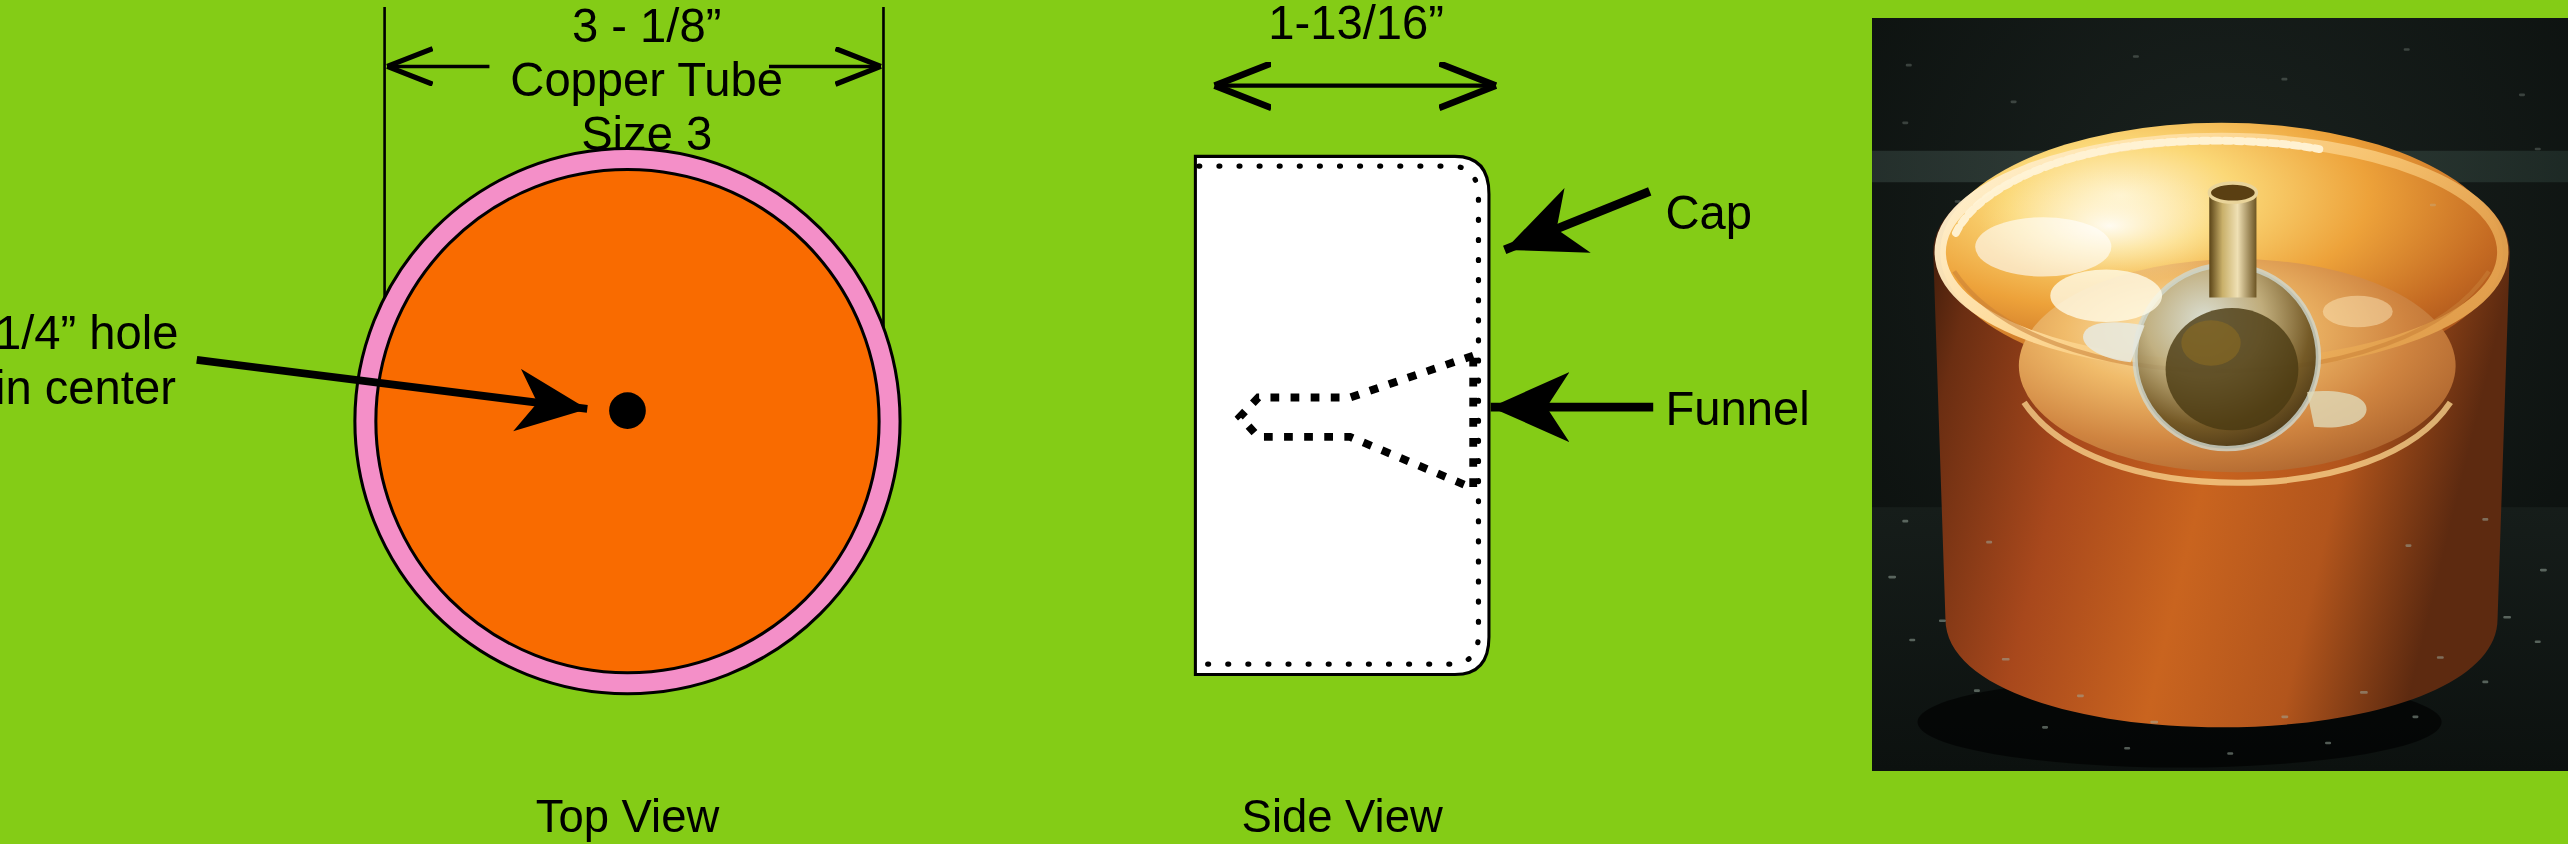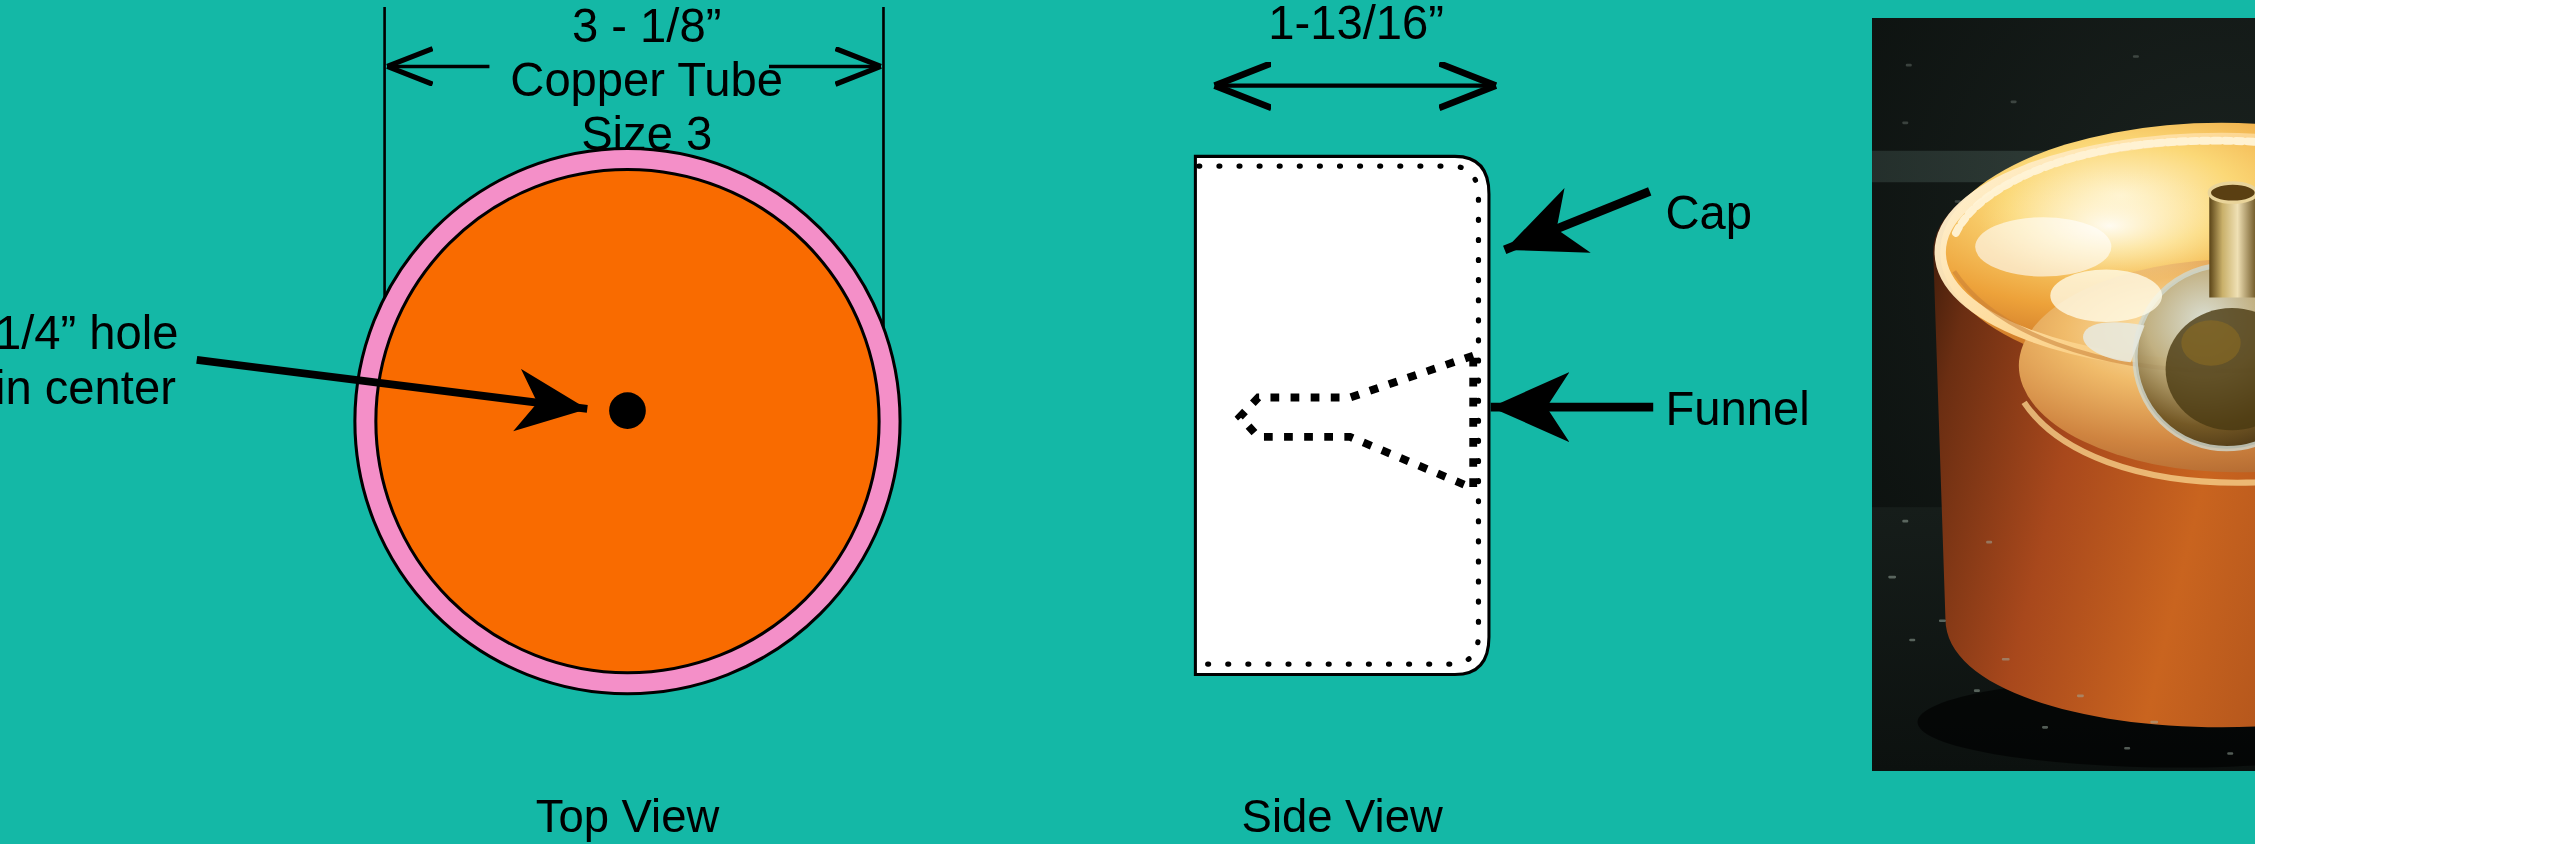--- a/index.html
+++ b/index.html
@@ -6,23 +6,23 @@
     margin: 0;
     padding: 0;
     background: #ffffff;
   }
   body {
     font-family: "Liberation Sans", sans-serif;
     color: #000000;
   }
   #page {
     position: relative;
-    width: 2255px;
+    width: 2568px;
     height: 844px;
-    background: #14b8a6;
+    background: #84cc16;
     overflow: hidden;
   }
   .svg-layer {
     position: absolute;
     left: 0;
     top: 0;
     width: 2576px;
     height: 844px;
   }
   .dim-text {

